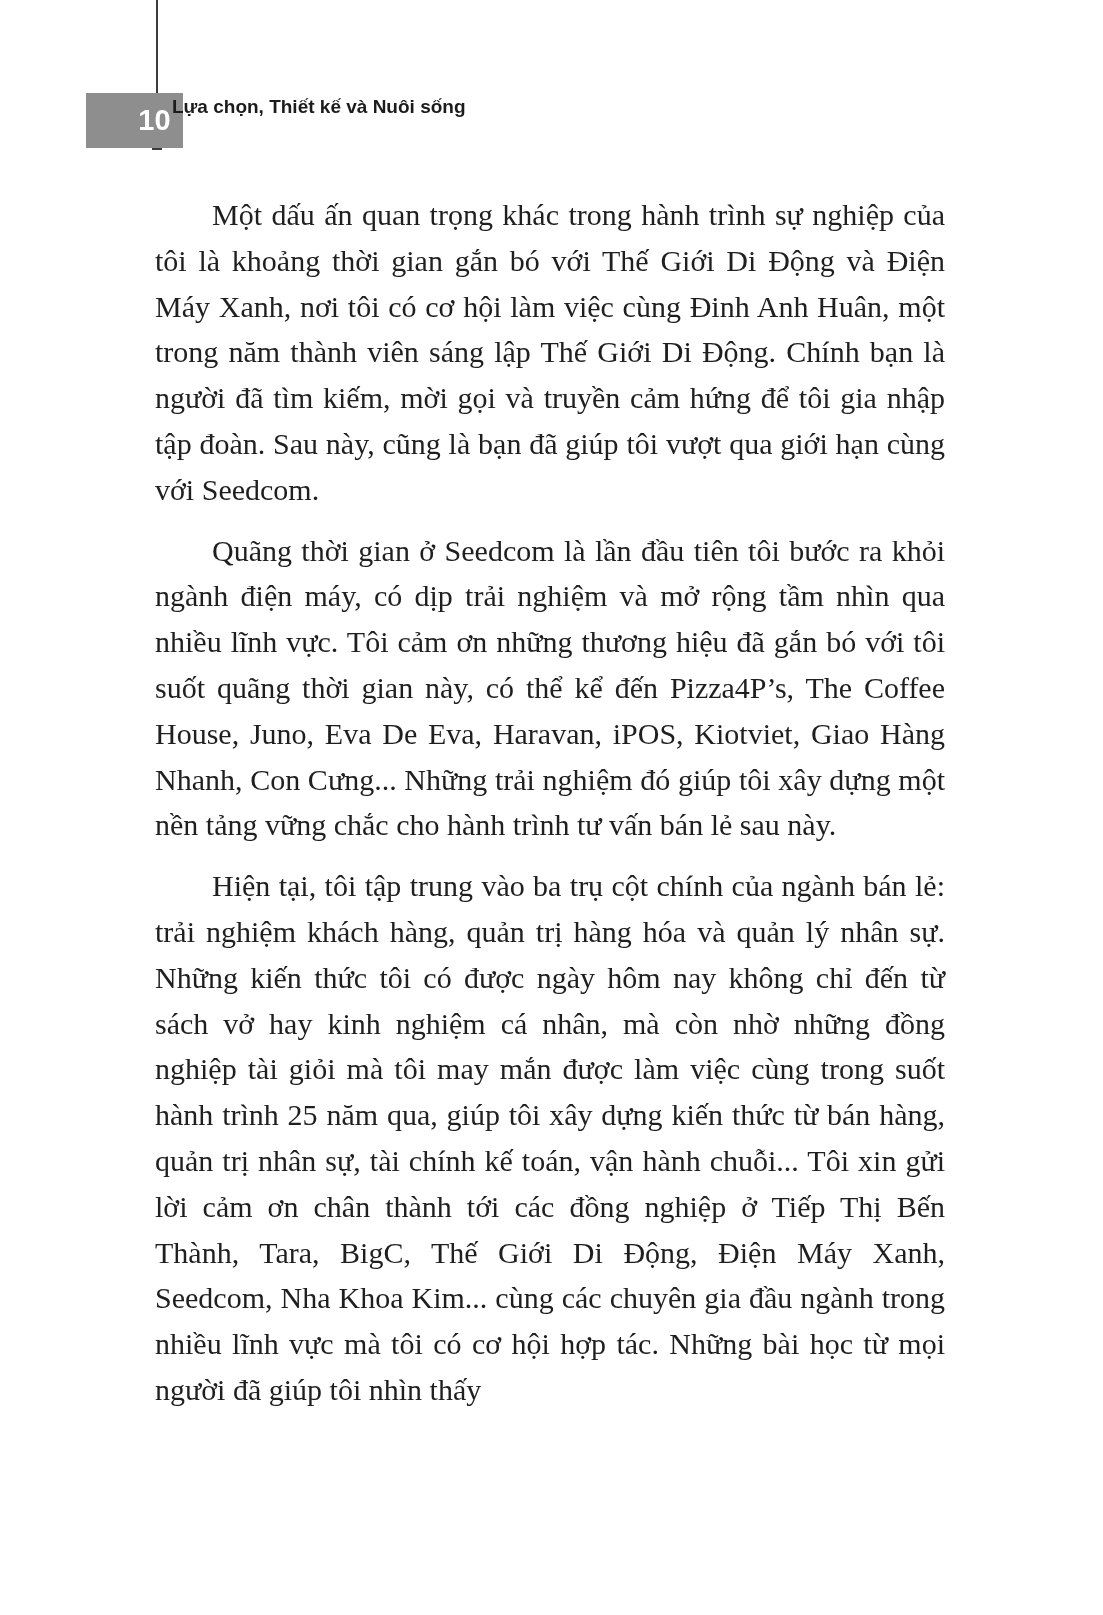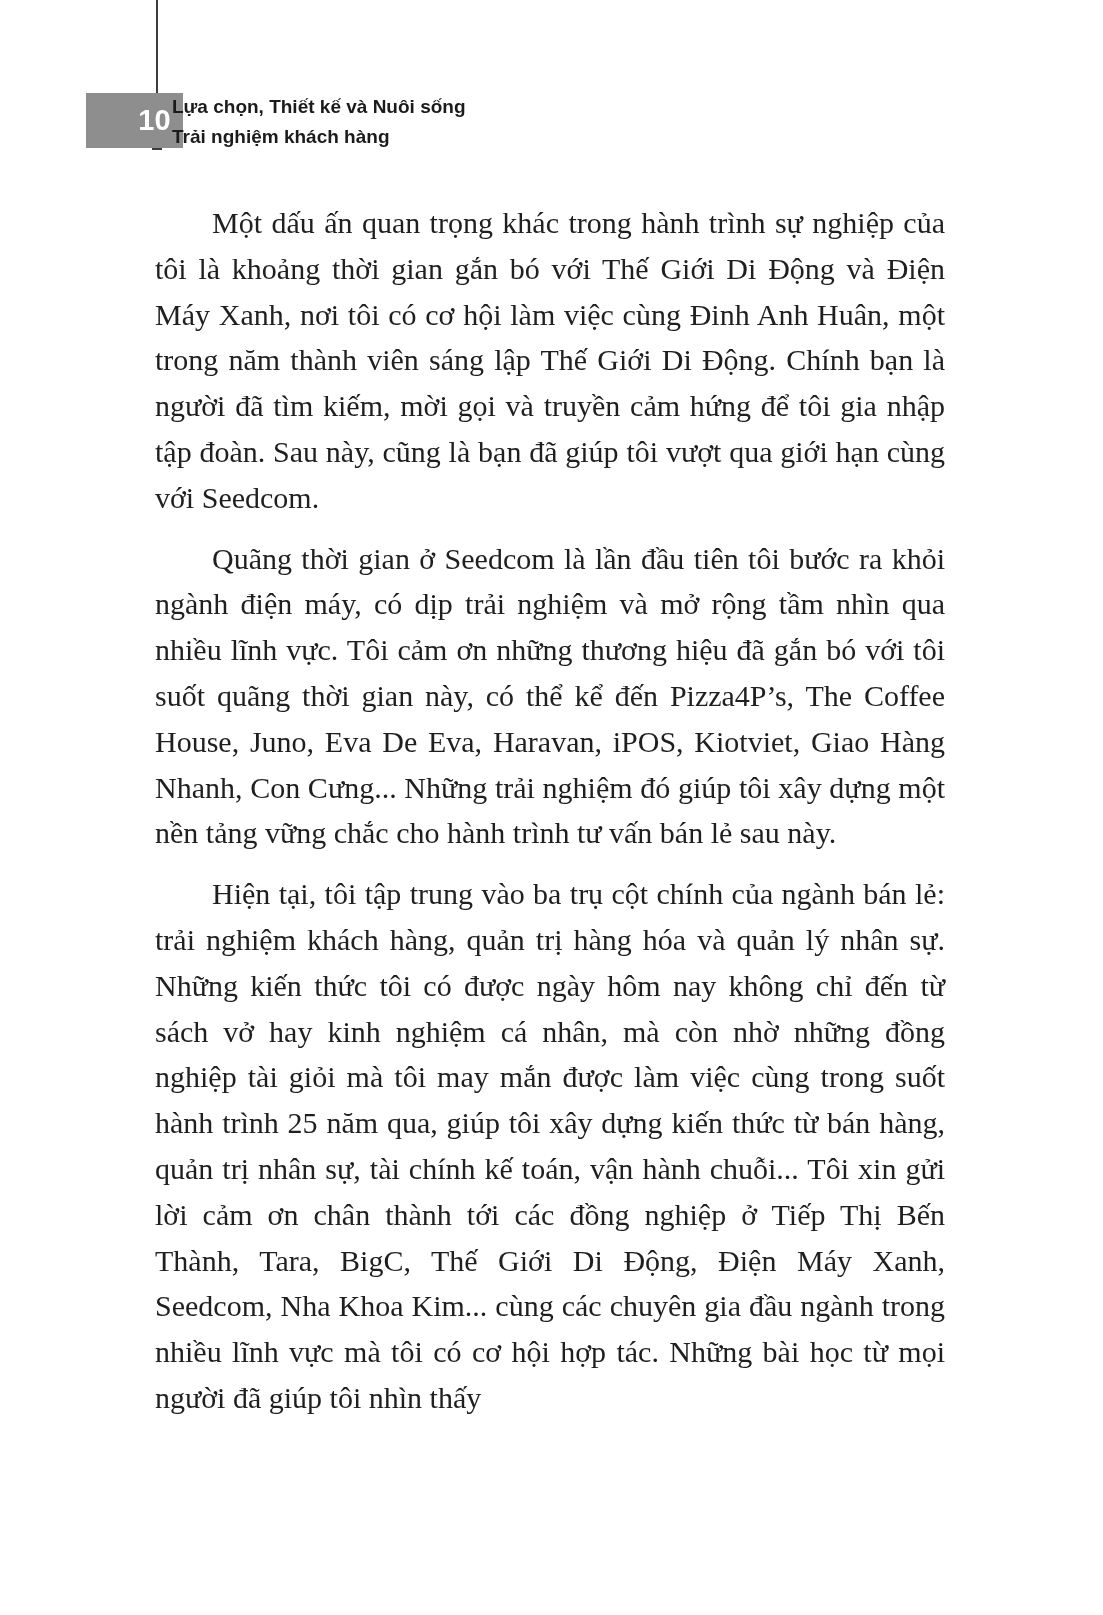--- a/index.html
+++ b/index.html
@@ -55,21 +55,21 @@
     font-family: "Liberation Sans", sans-serif;
     font-size: 19px;
     line-height: 30px;
     font-weight: bold;
     color: var(--header-color, #1b1b1b);
     letter-spacing: 0;
   }
   .page-body {
     position: absolute;
     left: 155px;
-    top: 200px;
+    top: 192px;
     width: 790px;
     font-family: "Liberation Serif", serif;
     font-size: 30px;
     line-height: 45.8px;
     color: var(--body-color, #1f1f1f);
     text-align: justify;
   }
   .page-body p {
     margin: 0 0 15px 0;
     text-indent: 57px;
@@ -82,21 +82,20 @@
 
   <div class="chapter-rule"></div>
   <div class="chapter-rule-dot"></div>
 
   <div class="page-number-badge">
     <span>10</span>
   </div>
 
   <div class="running-header">
     <div>Lựa chọn, Thiết kế và Nuôi sống</div>
-    <div>Trải nghiệm khách hàng</div>
   </div>
 
   <div class="page-body">
     <p>Một dấu ấn quan trọng khác trong hành trình sự nghiệp của tôi là khoảng thời gian gắn bó với Thế Giới Di Động và Điện Máy Xanh, nơi tôi có cơ hội làm việc cùng Đinh Anh Huân, một trong năm thành viên sáng lập Thế Giới Di Động. Chính bạn là người đã tìm kiếm, mời gọi và truyền cảm hứng để tôi gia nhập tập đoàn. Sau này, cũng là bạn đã giúp tôi vượt qua giới hạn cùng với Seedcom.</p>
     <p>Quãng thời gian ở Seedcom là lần đầu tiên tôi bước ra khỏi ngành điện máy, có dịp trải nghiệm và mở rộng tầm nhìn qua nhiều lĩnh vực. Tôi cảm ơn những thương hiệu đã gắn bó với tôi suốt quãng thời gian này, có thể kể đến Pizza4P’s, The Coffee House, Juno, Eva De Eva, Haravan, iPOS, Kiotviet, Giao Hàng Nhanh, Con Cưng... Những trải nghiệm đó giúp tôi xây dựng một nền tảng vững chắc cho hành trình tư vấn bán lẻ sau này.</p>
     <p>Hiện tại, tôi tập trung vào ba trụ cột chính của ngành bán lẻ: trải nghiệm khách hàng, quản trị hàng hóa và quản lý nhân sự. Những kiến thức tôi có được ngày hôm nay không chỉ đến từ sách vở hay kinh nghiệm cá nhân, mà còn nhờ những đồng nghiệp tài giỏi mà tôi may mắn được làm việc cùng trong suốt hành trình 25 năm qua, giúp tôi xây dựng kiến thức từ bán hàng, quản trị nhân sự, tài chính kế toán, vận hành chuỗi... Tôi xin gửi lời cảm ơn chân thành tới các đồng nghiệp ở Tiếp Thị Bến Thành, Tara, BigC, Thế Giới Di Động, Điện Máy Xanh, Seedcom, Nha Khoa Kim... cùng các chuyên gia đầu ngành trong nhiều lĩnh vực mà tôi có cơ hội hợp tác. Những bài học từ mọi người đã giúp tôi nhìn thấy</p>
   </div>
 
 </div>
 

